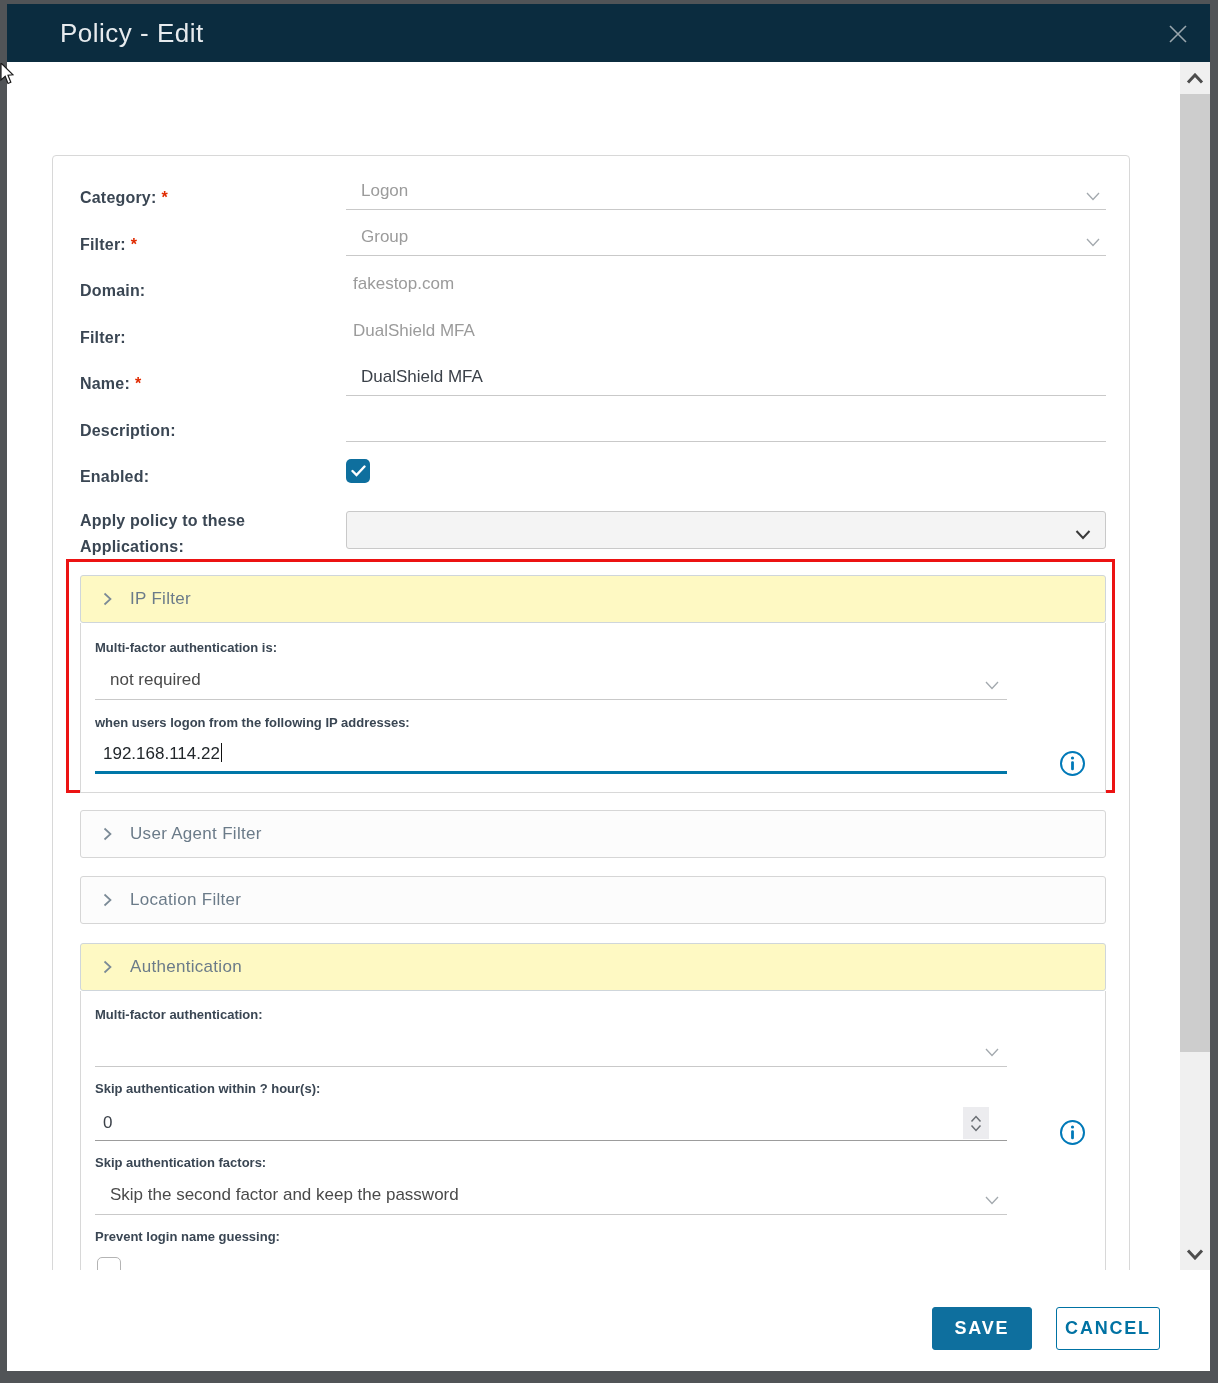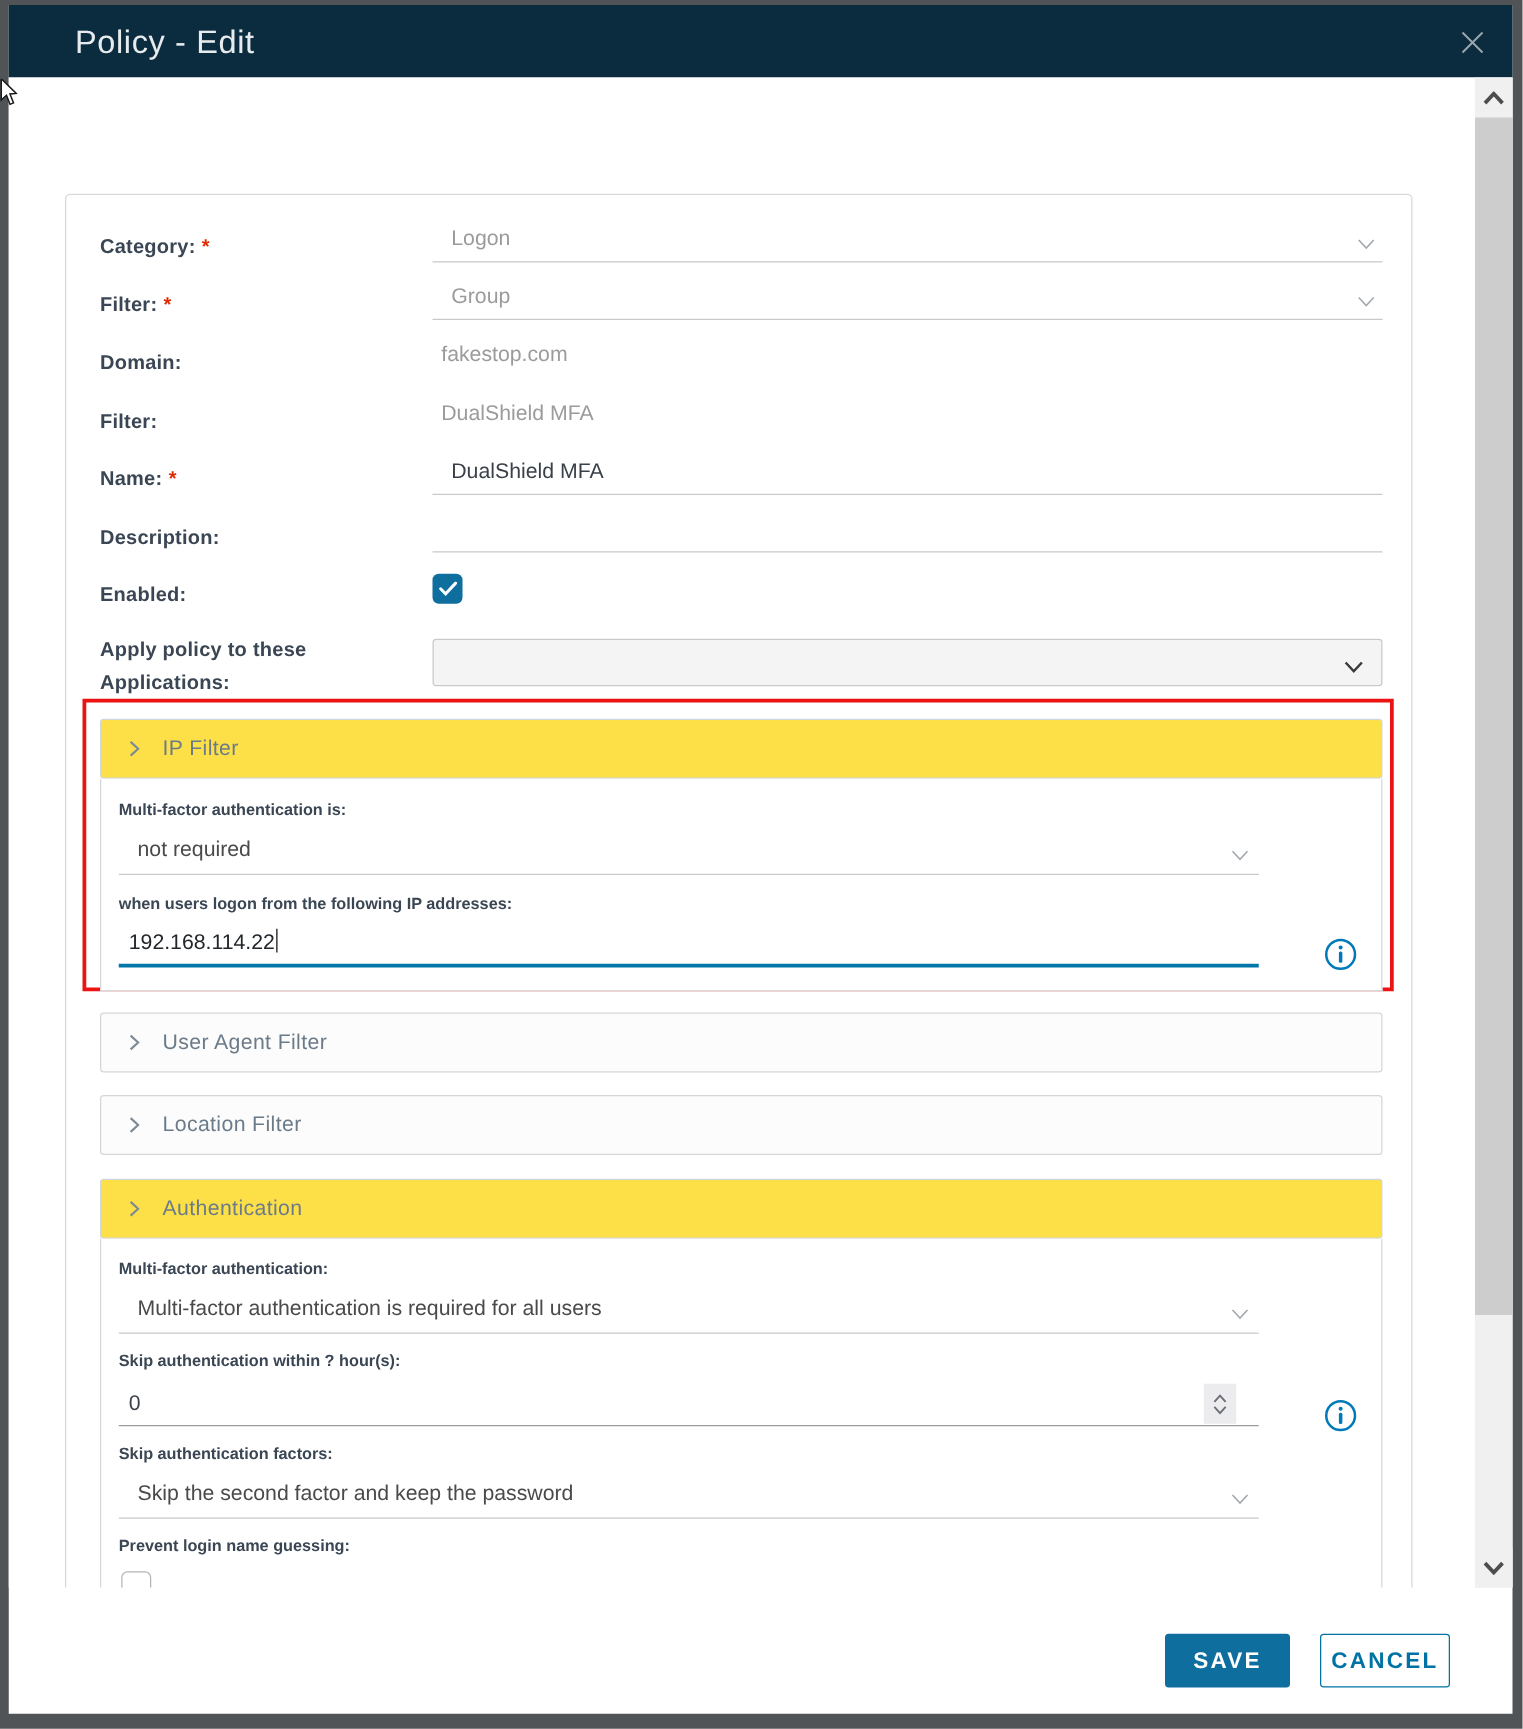--- a/index.html
+++ b/index.html
@@ -51,21 +51,21 @@
 
   
   .highlight { left:13px; top:403px; width:1049px; height:234px;
     border:3px solid #ec1313; pointer-events:none; }
 
   
   .section-hd {
     left:27px; width:1026px; height:48px;
     display:flex; align-items:center; cursor:pointer;
     border:1px solid #cfd6db; border-radius:3px;
-    background:#fde047;
+    background:#fef9c3;
   }
   .section-hd.plain { background:#fcfcfc; border-color:#d6d6d6; }
   .section-hd .s-chev { margin-left:22px; display:flex; }
   .section-hd .s-title { margin-left:18px; color:#6b7b89; font-size:17px; letter-spacing:.3px; }
 
   .section-body { left:27px; width:1026px; background:#fff;
     border-left:1px solid #d8d8d8; border-right:1px solid #d8d8d8; border-bottom:1px solid #d8d8d8; }
   .ip-body { top:467px; height:170px; }
   .auth-body { top:835px; height:337px; overflow:hidden; }
 
@@ -240,21 +240,20 @@
         <span class="s-chev">
           <svg width="9" height="14" viewBox="0 0 9 14">
               <path d="M1.5 1.5 L7.5 7 L1.5 12.5" fill="none" stroke="#7b8a96" stroke-width="1.7"></path>
             </svg>
         </span>
         <span class="s-title">Authentication</span>
       </div>
       <div class="abs section-body auth-body">
         <div class="inlabel" style="top:16px;">Multi-factor authentication:</div>
         <div class="inselect" style="top:42px;">
-          <span class="val">Multi-factor authentication is required for all users</span>
           <span class="chev">
             <svg width="14" height="9" viewBox="0 0 14 9">
                 <path d="M1 1 L7 7.5 L13 1" fill="none" stroke="#a3a9ae" stroke-width="1.3"></path>
               </svg>
           </span>
         </div>
 
         <div class="inlabel" style="top:90px;">Skip authentication within ? hour(s):</div>
         <div class="num-input" style="top:116px;">
           <span class="val">0</span>

